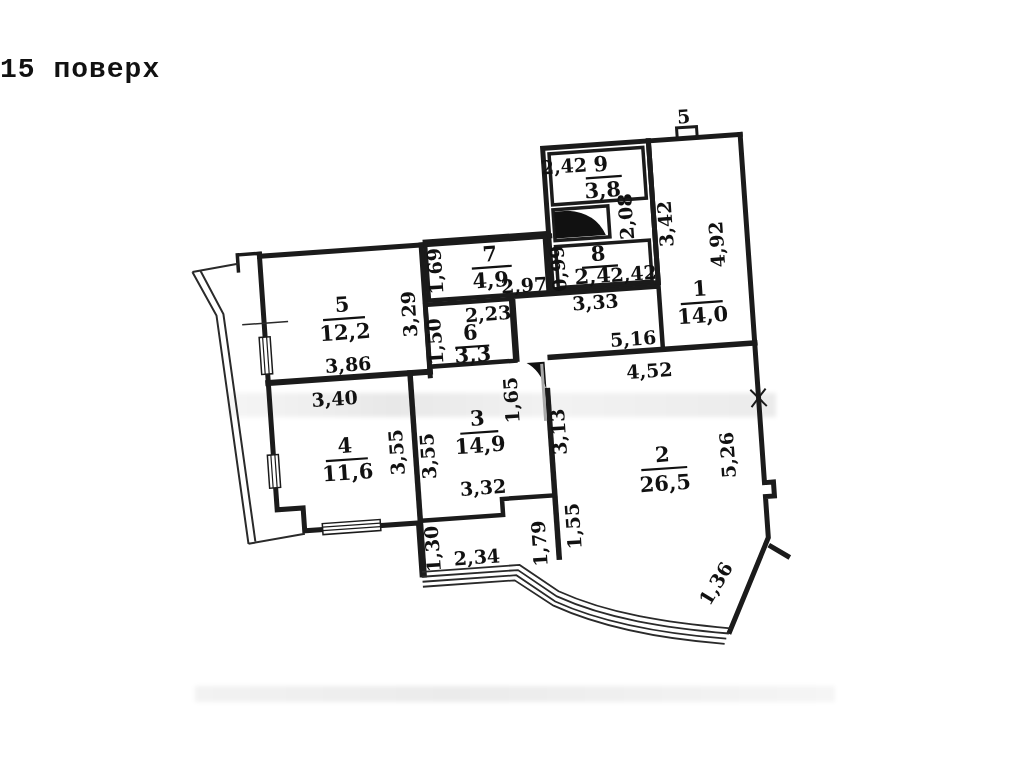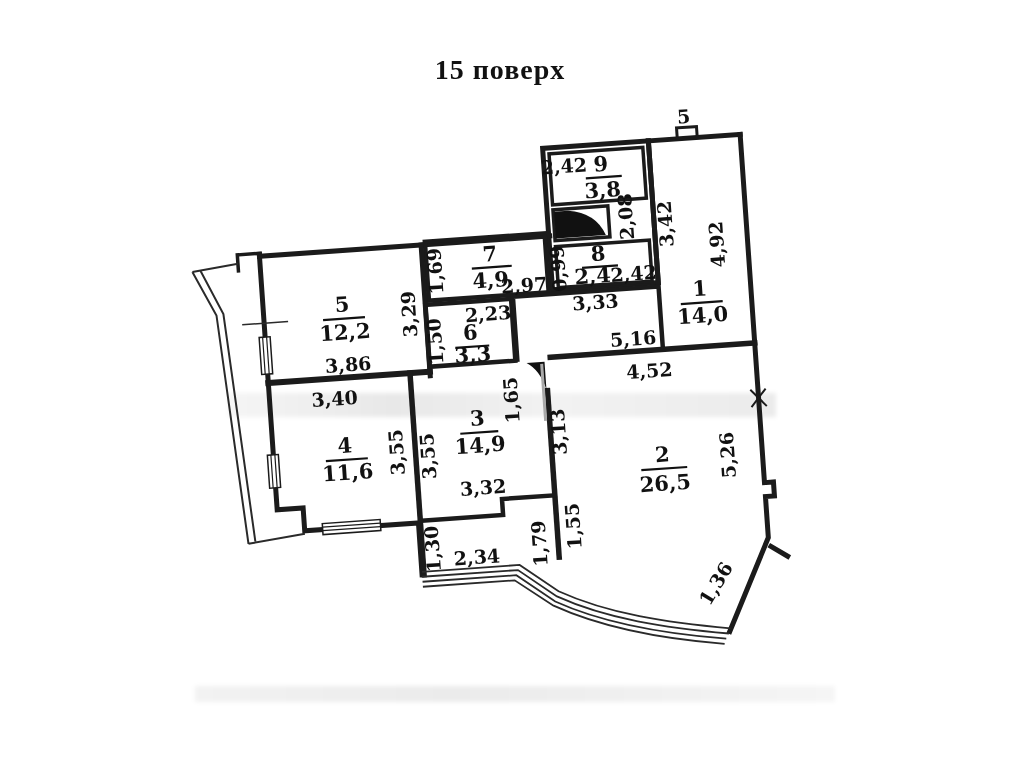--- a/index.html
+++ b/index.html
@@ -1,19 +1,19 @@
 <!DOCTYPE html>
 <html><head>
 <meta charset="utf-8">
 <style>
   html,body{margin:0;padding:0;background:#ffffff;}
   #stage{position:relative;width:1024px;height:768px;background:#ffffff;overflow:hidden;
          font-family:"DejaVu Serif", serif;}
-  #plan-title{position:absolute;left:0;top:54px;width:1000px;text-align:center;
-              font-family:Liberation Serif, serif;font-weight:700;font-size:28px;
+  #plan-title{position:absolute;left:0;top:54px;width:1000px;text-align:left;
+              font-family:Liberation Mono, monospace;font-weight:700;font-size:28px;
               letter-spacing:1px;color:#111;}
   .watermark{position:absolute;filter:blur(2px);pointer-events:none;}
   #wm-mid{left:228px;top:393px;width:548px;height:24px;
           background:linear-gradient(90deg,rgba(0,0,0,0.04),rgba(0,0,0,0.09) 30%,rgba(0,0,0,0.05) 60%,rgba(0,0,0,0.08));}
   #wm-bot{left:195px;top:686px;width:640px;height:16px;
           background:linear-gradient(90deg,rgba(0,0,0,0.05),rgba(0,0,0,0.08) 40%,rgba(0,0,0,0.04));}
   svg{position:absolute;left:0;top:0;}
   .wall{stroke:#1b1b1b;fill:none;stroke-linecap:square;}
   .dim{font:700 19px "DejaVu Serif", serif;fill:#111;}
   .rnum{font:700 21px "DejaVu Serif", serif;fill:#111;}

